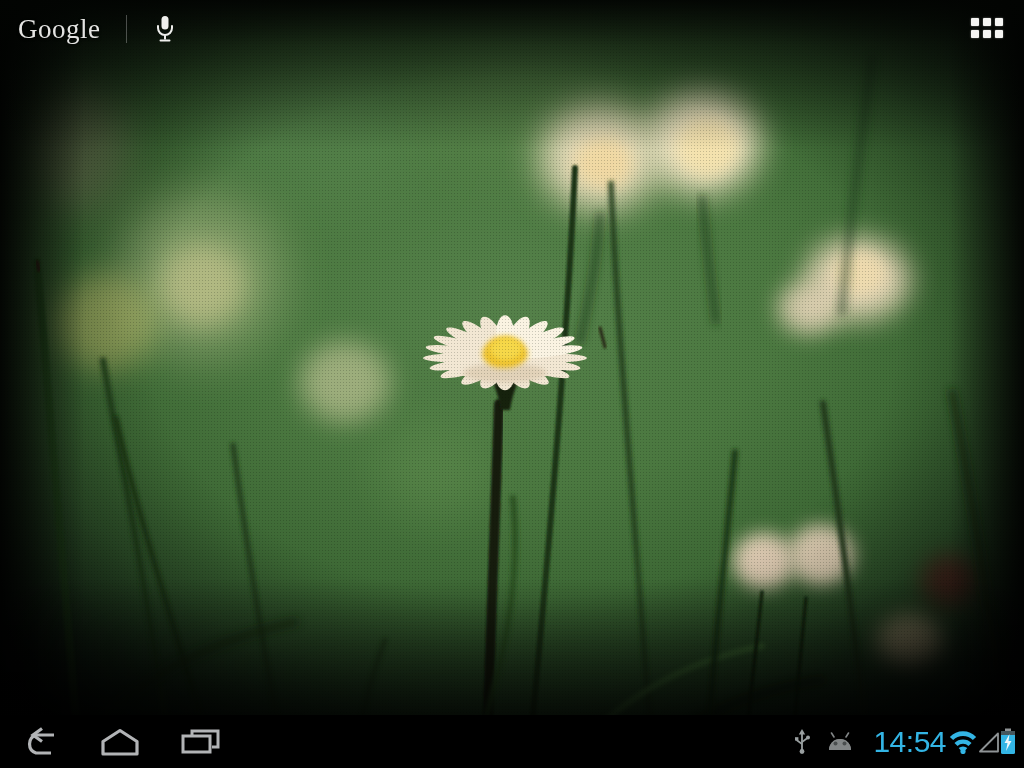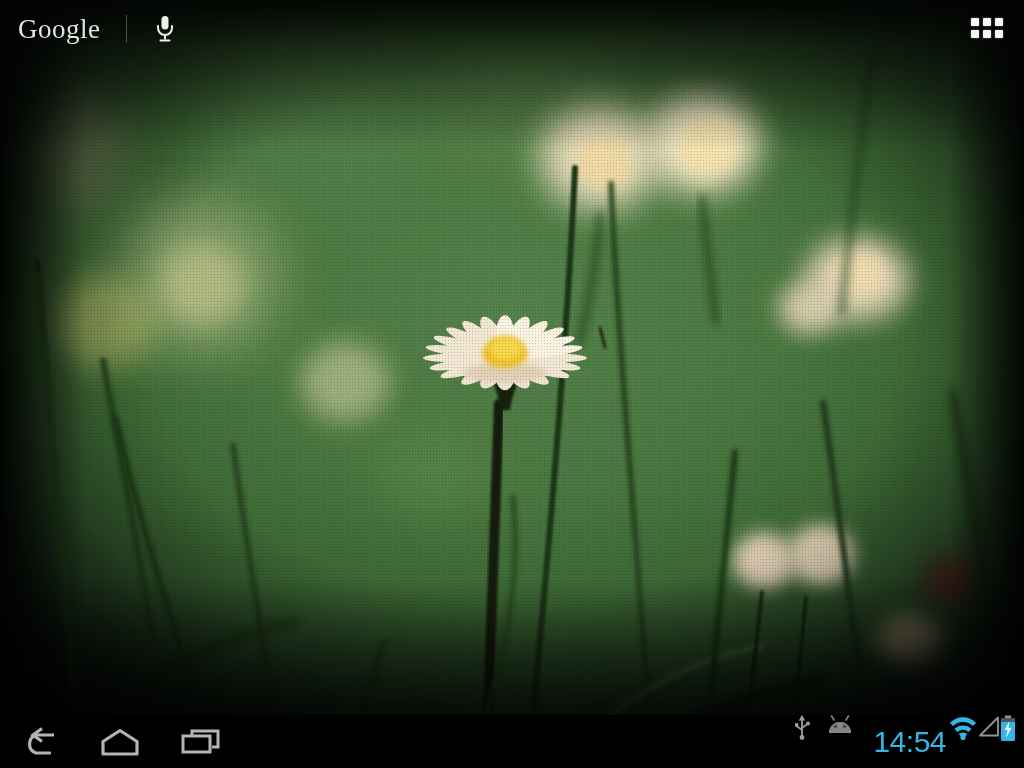--- a/index.html
+++ b/index.html
@@ -36,21 +36,21 @@
   .all-apps { position:absolute; right:21px; top:18px; width:32px; height:20px;
               display:grid; grid-template-columns:repeat(3,8px); grid-template-rows:repeat(2,8px);
               gap:4px; cursor:pointer; }
   .all-apps span { background:#f5f5f3; border-radius:1px; box-shadow:0 0 2px rgba(255,255,255,.5); }
 
   
   .system-bar { position:absolute; left:0; right:0; bottom:0; height:53px; background:#000;
                 display:flex; align-items:center; }
   .nav-buttons { display:flex; align-items:center; }
   .nav-btn { width:80px; height:53px; display:flex; align-items:center; justify-content:center; cursor:pointer; }
-  .status-cluster { position:absolute; right:8px; top:0; height:53px; display:flex; align-items:flex-start; }
+  .status-cluster { position:absolute; right:8px; top:0; height:53px; display:flex; align-items:center; }
   .clock { color:#33b5e5; font-size:30px; letter-spacing:-0.5px; line-height:53px; margin:0 2px 0 6px; }
 </style>
 </head>
 <body>
 
 <div class="screen">
 
   <div class="wallpaper">
 
     <div class="blob" style="left:200px;top:60px;width:230px;height:150px;background:#5a8650;filter:blur(30px);opacity:.5"></div>

